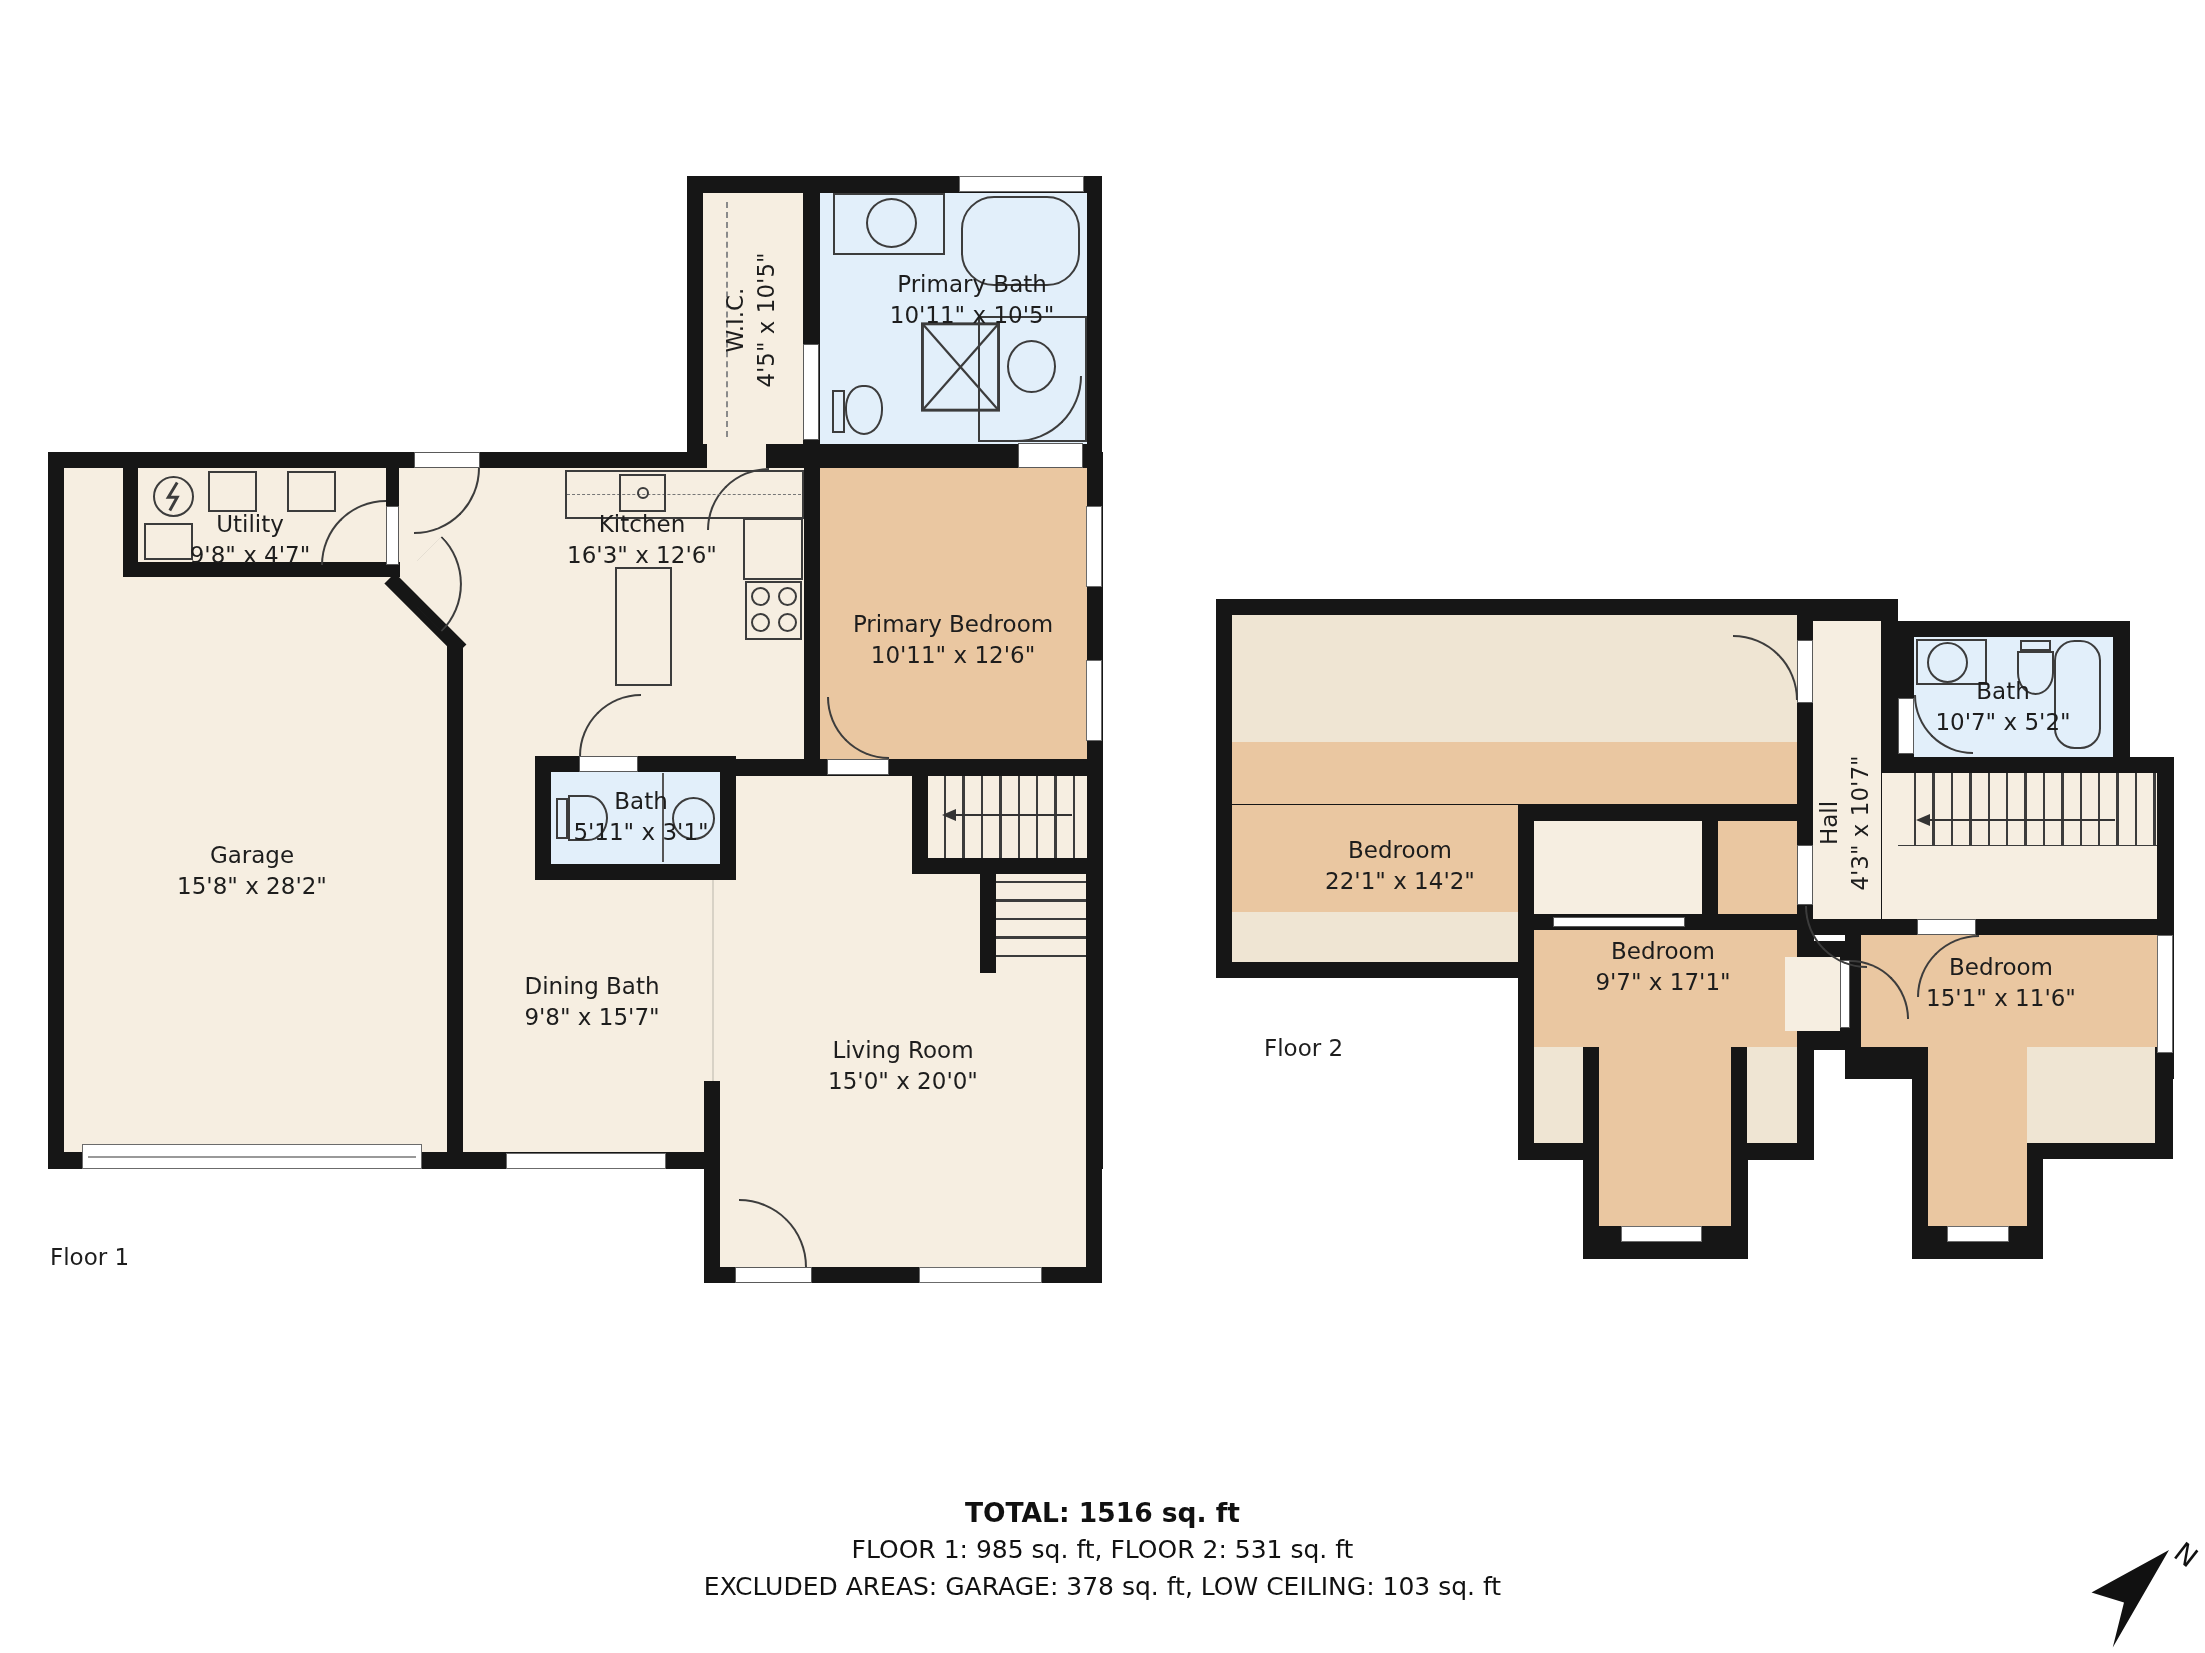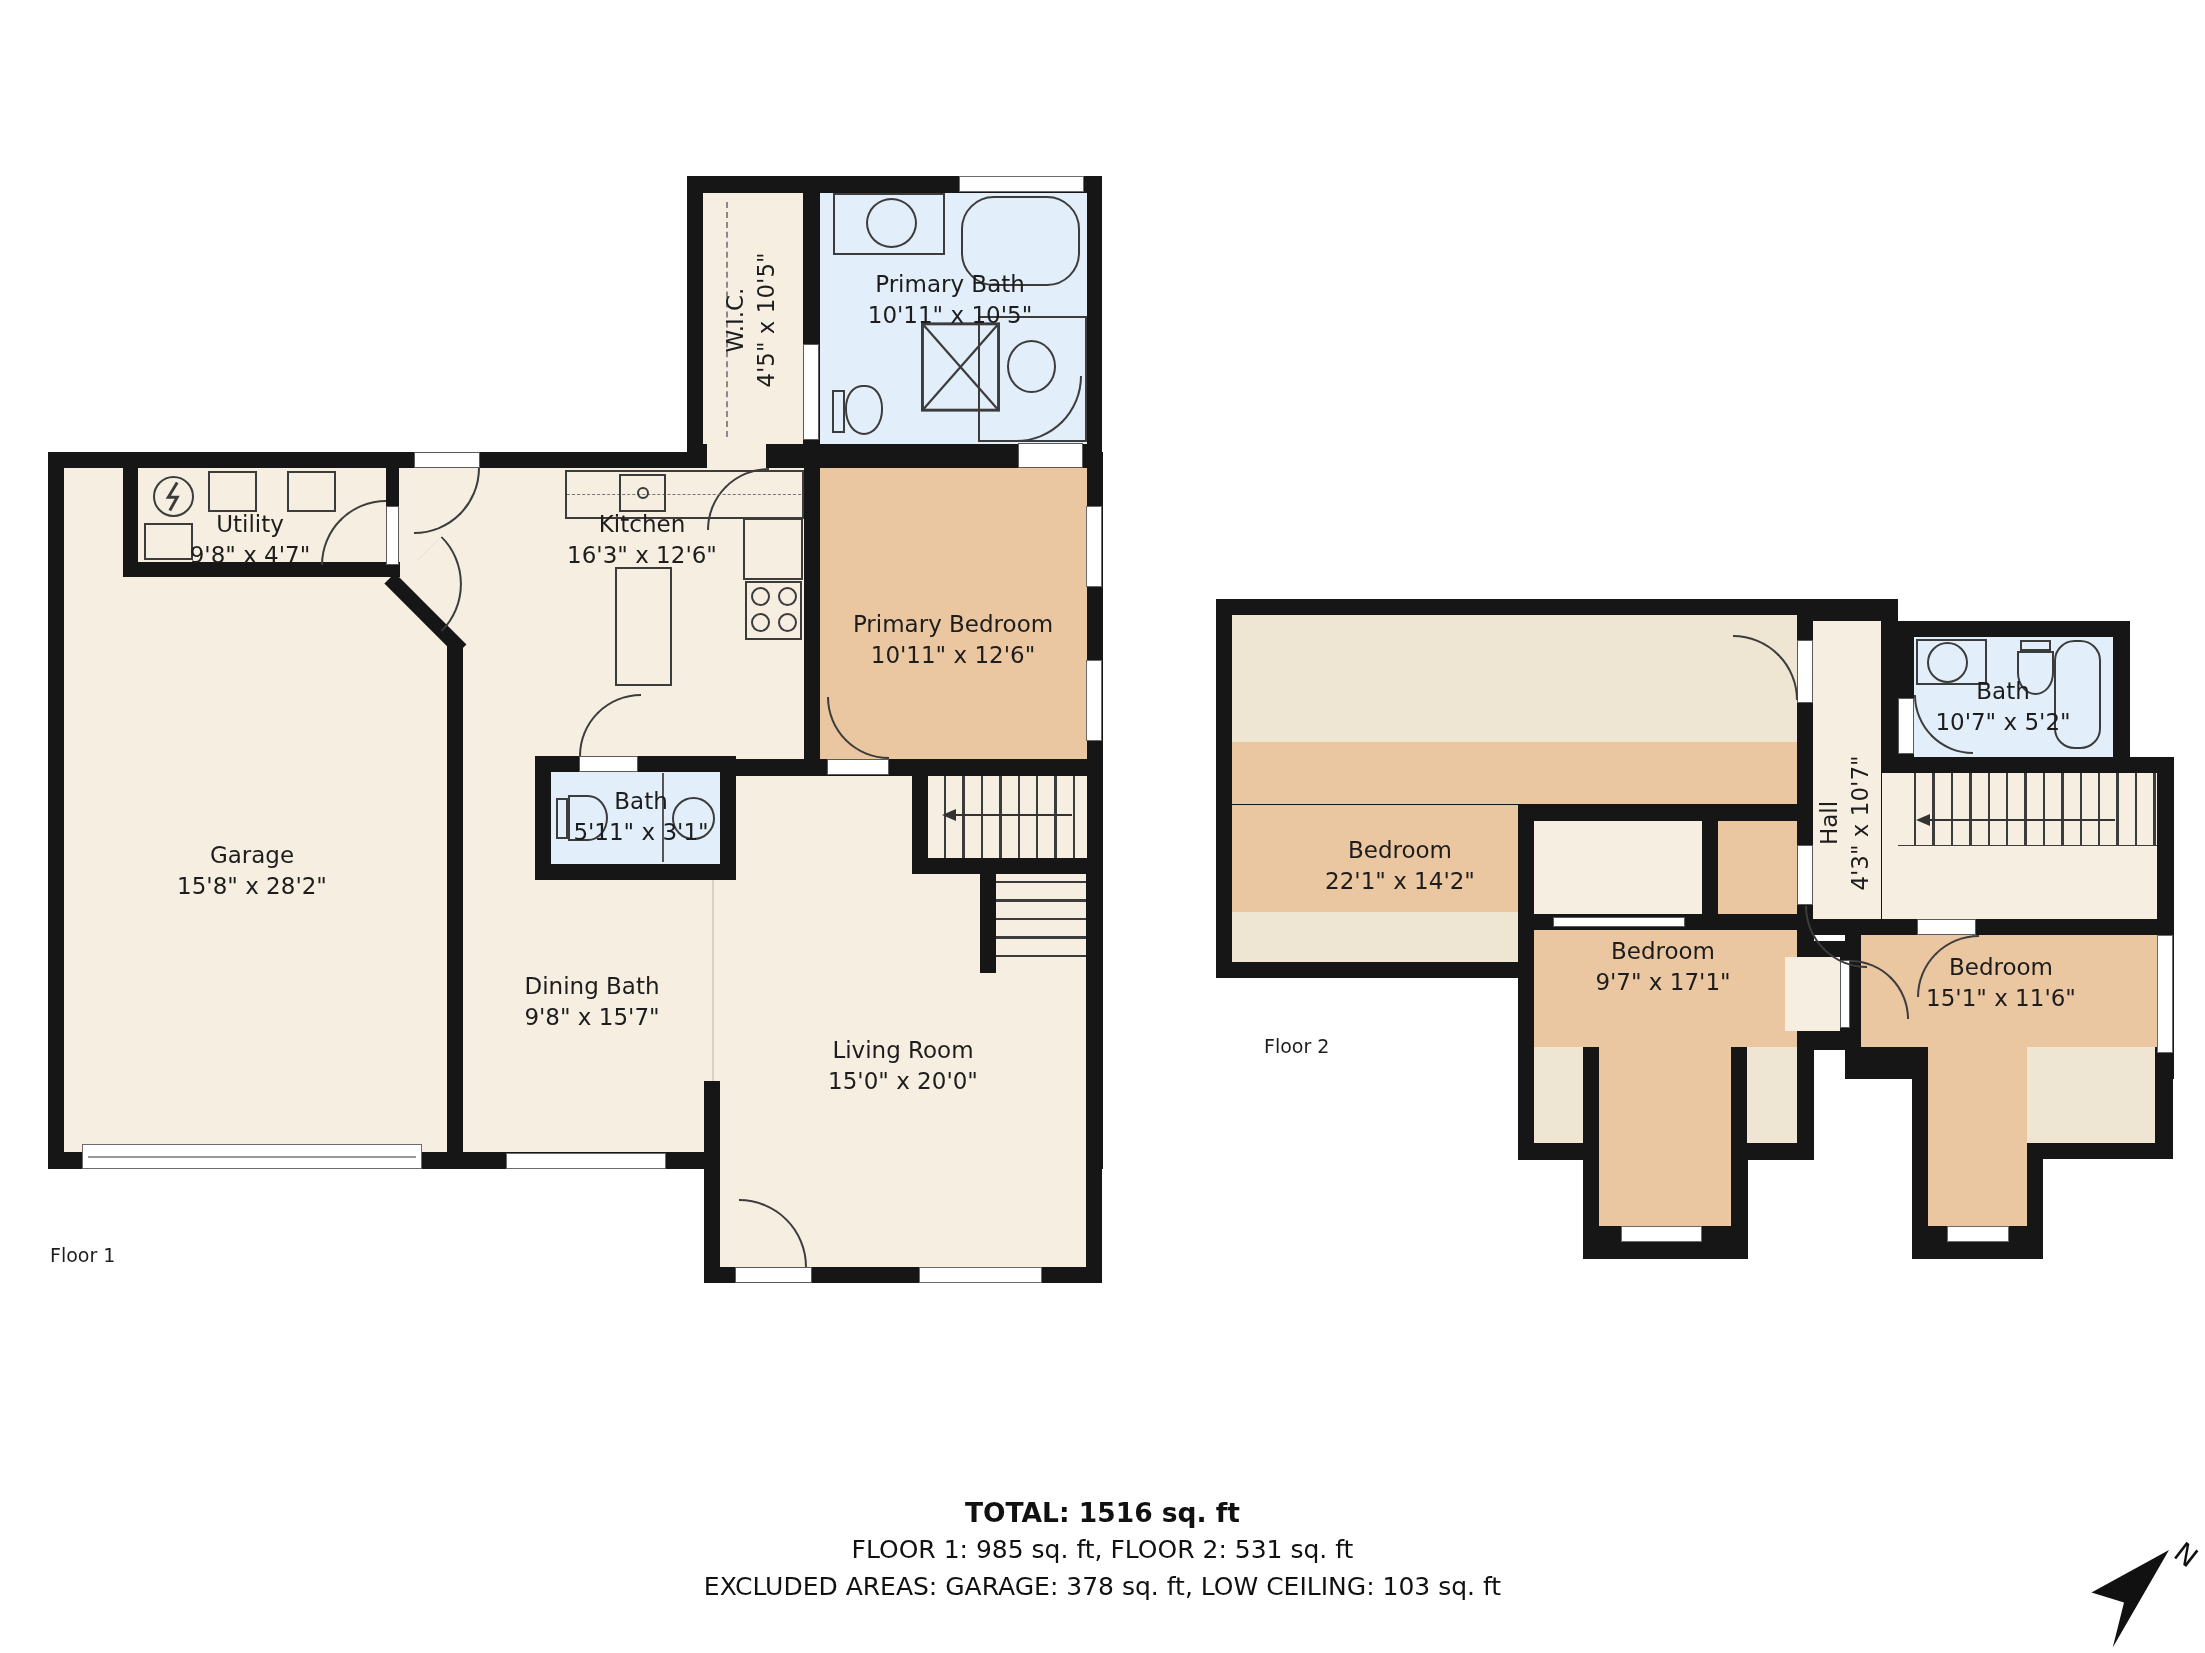--- a/index.html
+++ b/index.html
@@ -16,21 +16,21 @@
   .fx{position:absolute;border:2.2px solid #3c3c3c;box-sizing:border-box;background:transparent;}
   .round{border-radius:50%;}
   .arc{position:absolute;box-sizing:border-box;background:transparent;}
   .arc-tl{border-top:2.2px solid #3c3c3c;border-left:2.2px solid #3c3c3c;border-top-left-radius:100% 100%;}
   .arc-tr{border-top:2.2px solid #3c3c3c;border-right:2.2px solid #3c3c3c;border-top-right-radius:100% 100%;}
   .arc-bl{border-bottom:2.2px solid #3c3c3c;border-left:2.2px solid #3c3c3c;border-bottom-left-radius:100% 100%;}
   .arc-br{border-bottom:2.2px solid #3c3c3c;border-right:2.2px solid #3c3c3c;border-bottom-right-radius:100% 100%;}
   .lbl{position:absolute;transform:translate(-50%,-50%);text-align:center;color:#1d1d1d;
        font-size:23px;line-height:1.34;white-space:nowrap;}
   .lbl.vert{transform:translate(-50%,-50%) rotate(-90deg);}
-  .floor-tag{position:absolute;color:#1d1d1d;font-size:19px;}
+  .floor-tag{position:absolute;color:#1d1d1d;font-size:23px;}
   .treads-v{background-image:repeating-linear-gradient(90deg,transparent 0,transparent 16px,#3c3c3c 16px,#3c3c3c 18.4px);}
   .treads-h{background-image:repeating-linear-gradient(0deg,transparent 0,transparent 16px,#3c3c3c 16px,#3c3c3c 18.4px);}
   .dash-v{position:absolute;border-left:2.2px dashed #8a8a8a;}
   .dash-h{position:absolute;border-top:1.5px dashed #777;}
   .thinline{position:absolute;background:#d8d2c6;}
   .arrow-line{position:absolute;background:#333;}
   .arrow-head{position:absolute;width:0;height:0;border-top:6.6px solid transparent;
               border-bottom:6.6px solid transparent;border-right:14px solid #333;}
   .footer{position:absolute;left:0;top:1494px;width:2205px;text-align:center;color:#111;}
   .footer .total{font-size:26.5px;font-weight:bold;line-height:1.45;}
@@ -144,21 +144,21 @@
     <div class="thinline" style="left:88px;top:1156px;width:328px;height:1.5px;background:#999;"></div>
     <div class="win" style="left:506px;top:1153px;width:160px;height:16px;"></div>
     <div class="leaf" style="left:735px;top:1267px;width:77px;height:16px;"></div>
     <div class="arc arc-tr" style="left:739px;top:1199px;width:68px;height:68px;"></div>
     <div class="win" style="left:919px;top:1267px;width:123px;height:16px;"></div>
 
     <div class="lbl vert" style="left:751px;top:320px;">
       <span style="display:block">W.I.C.</span>
       <span style="display:block">4'5" x 10'5"</span>
     </div>
-    <div class="lbl" style="left:950px;top:300px;">
+    <div class="lbl" style="left:972px;top:300px;">
       <span style="display:block">Primary Bath</span>
       <span style="display:block">10'11" x 10'5"</span>
     </div>
     <div class="lbl" style="left:250px;top:540px;">
       <span style="display:block">Utility</span>
       <span style="display:block">9'8" x 4'7"</span>
     </div>
     <div class="lbl" style="left:642px;top:540px;">
       <span style="display:block">Kitchen</span>
       <span style="display:block">16'3" x 12'6"</span>

